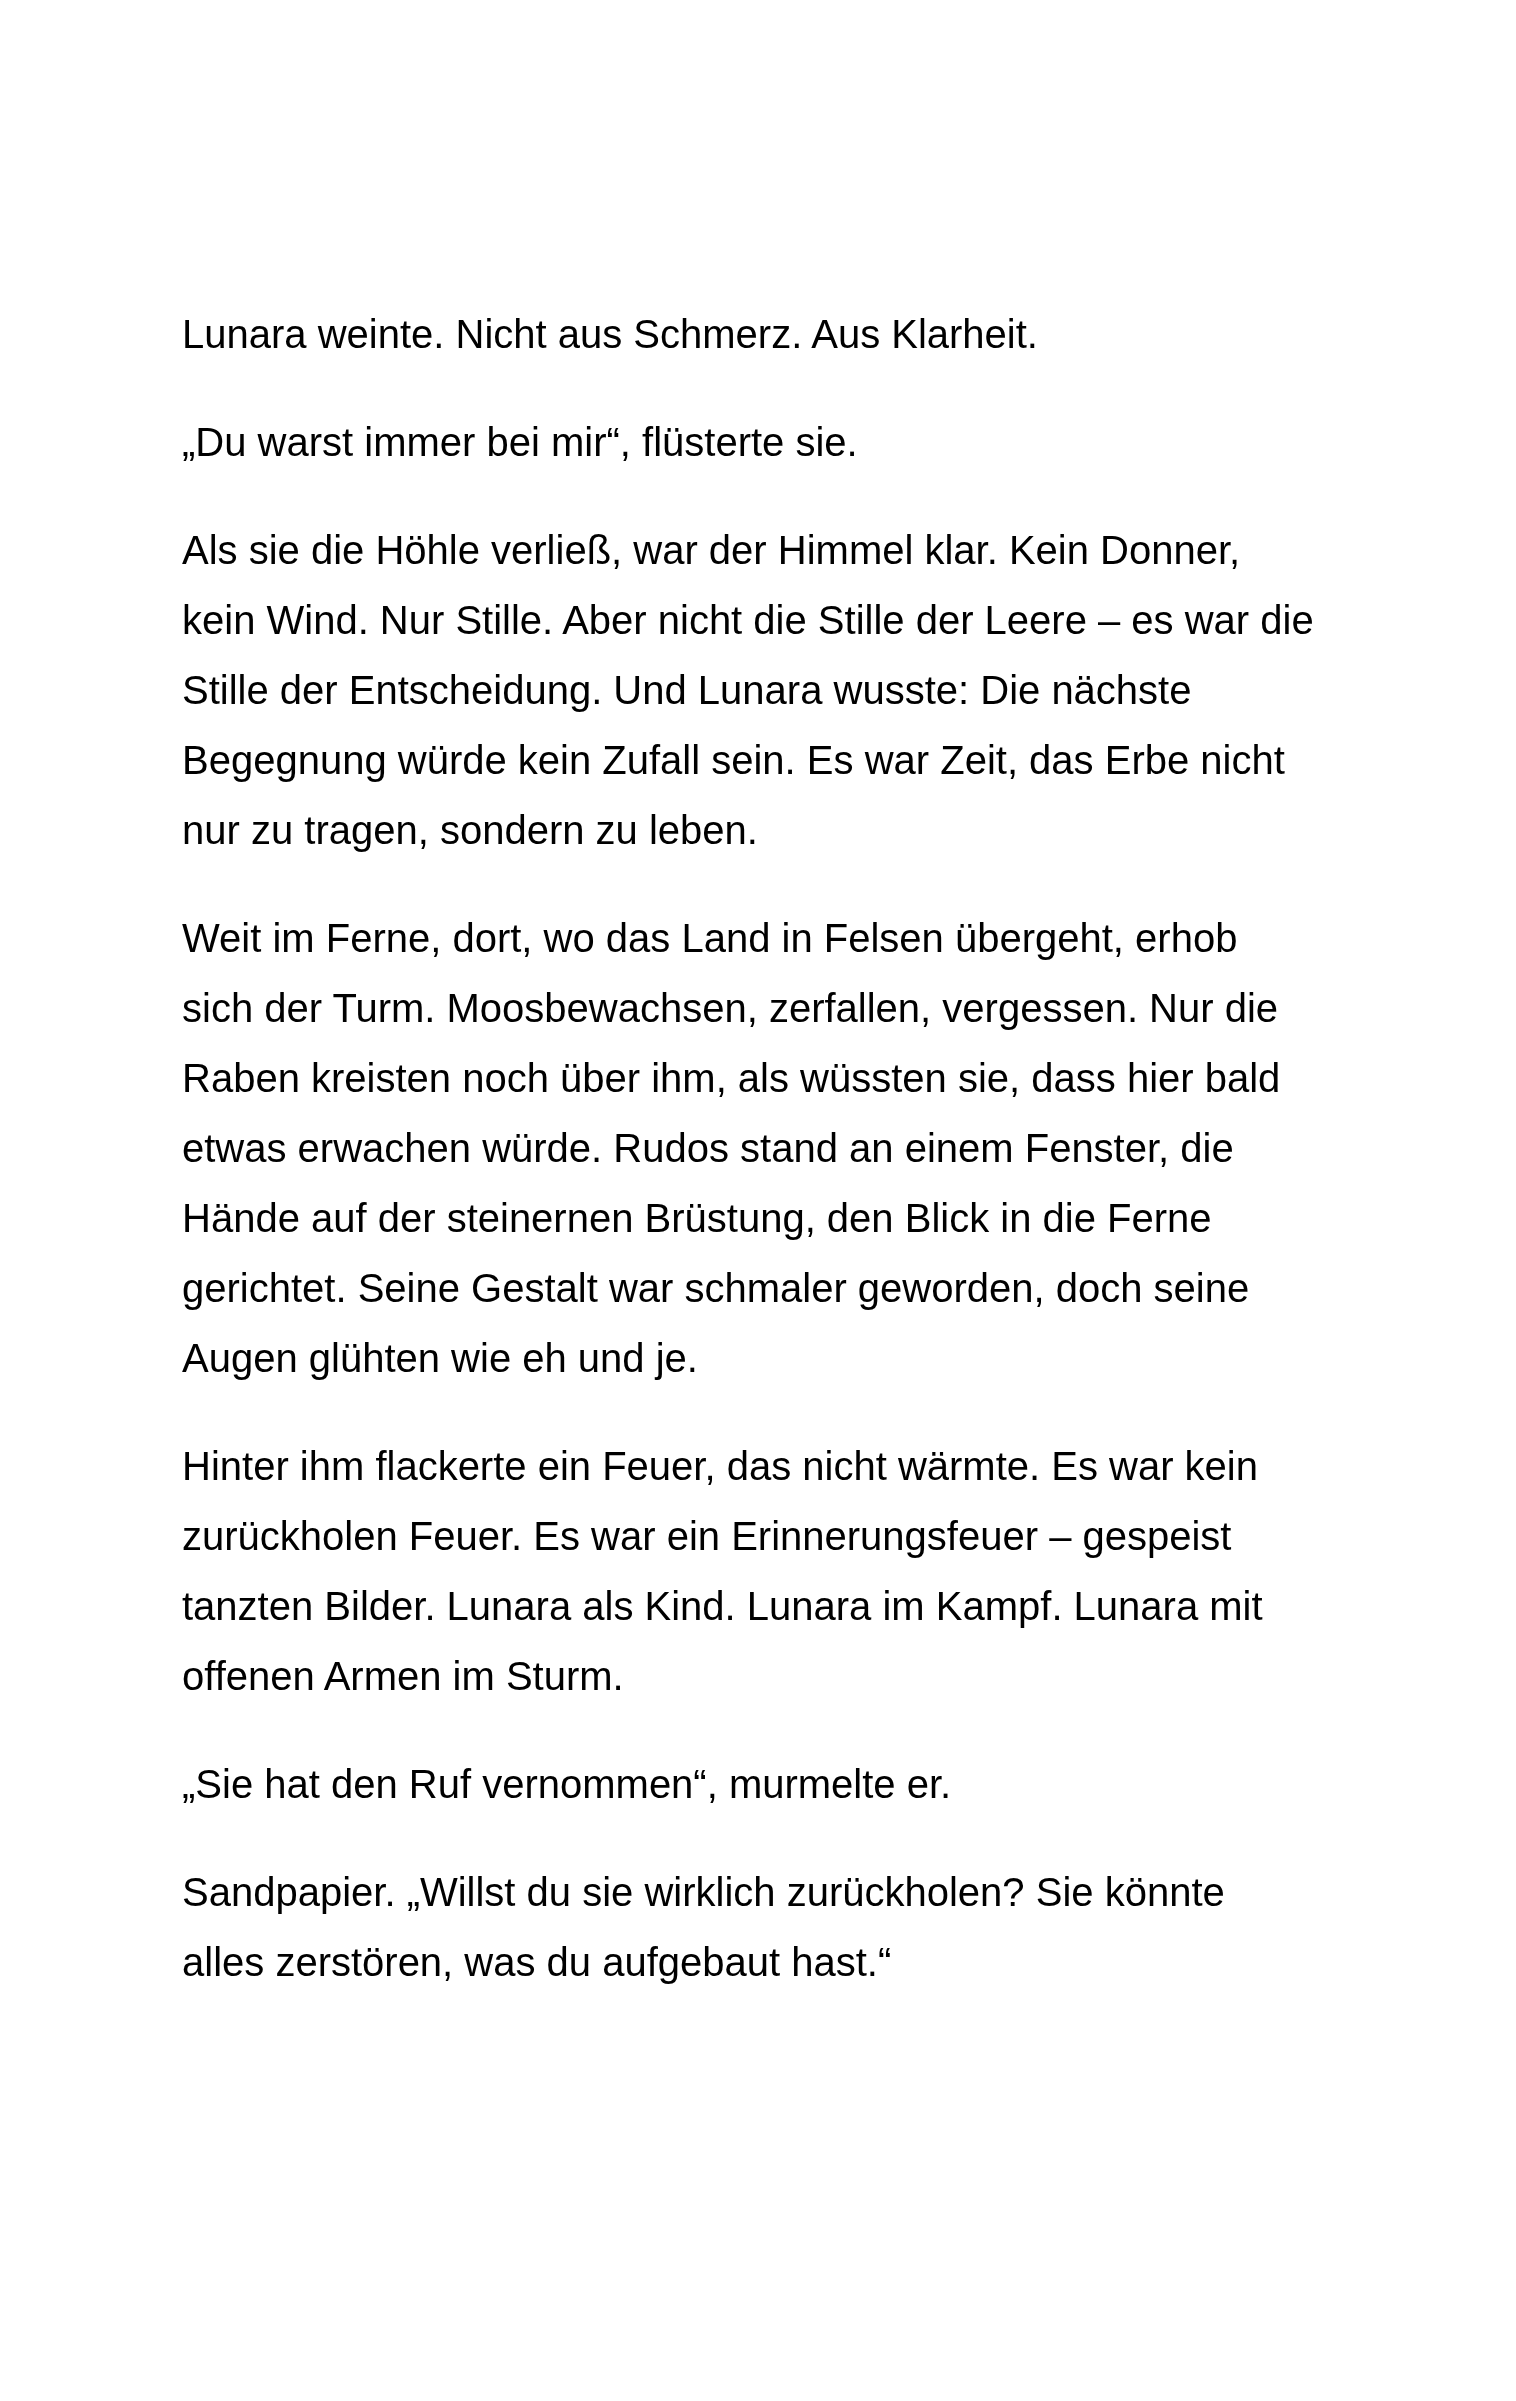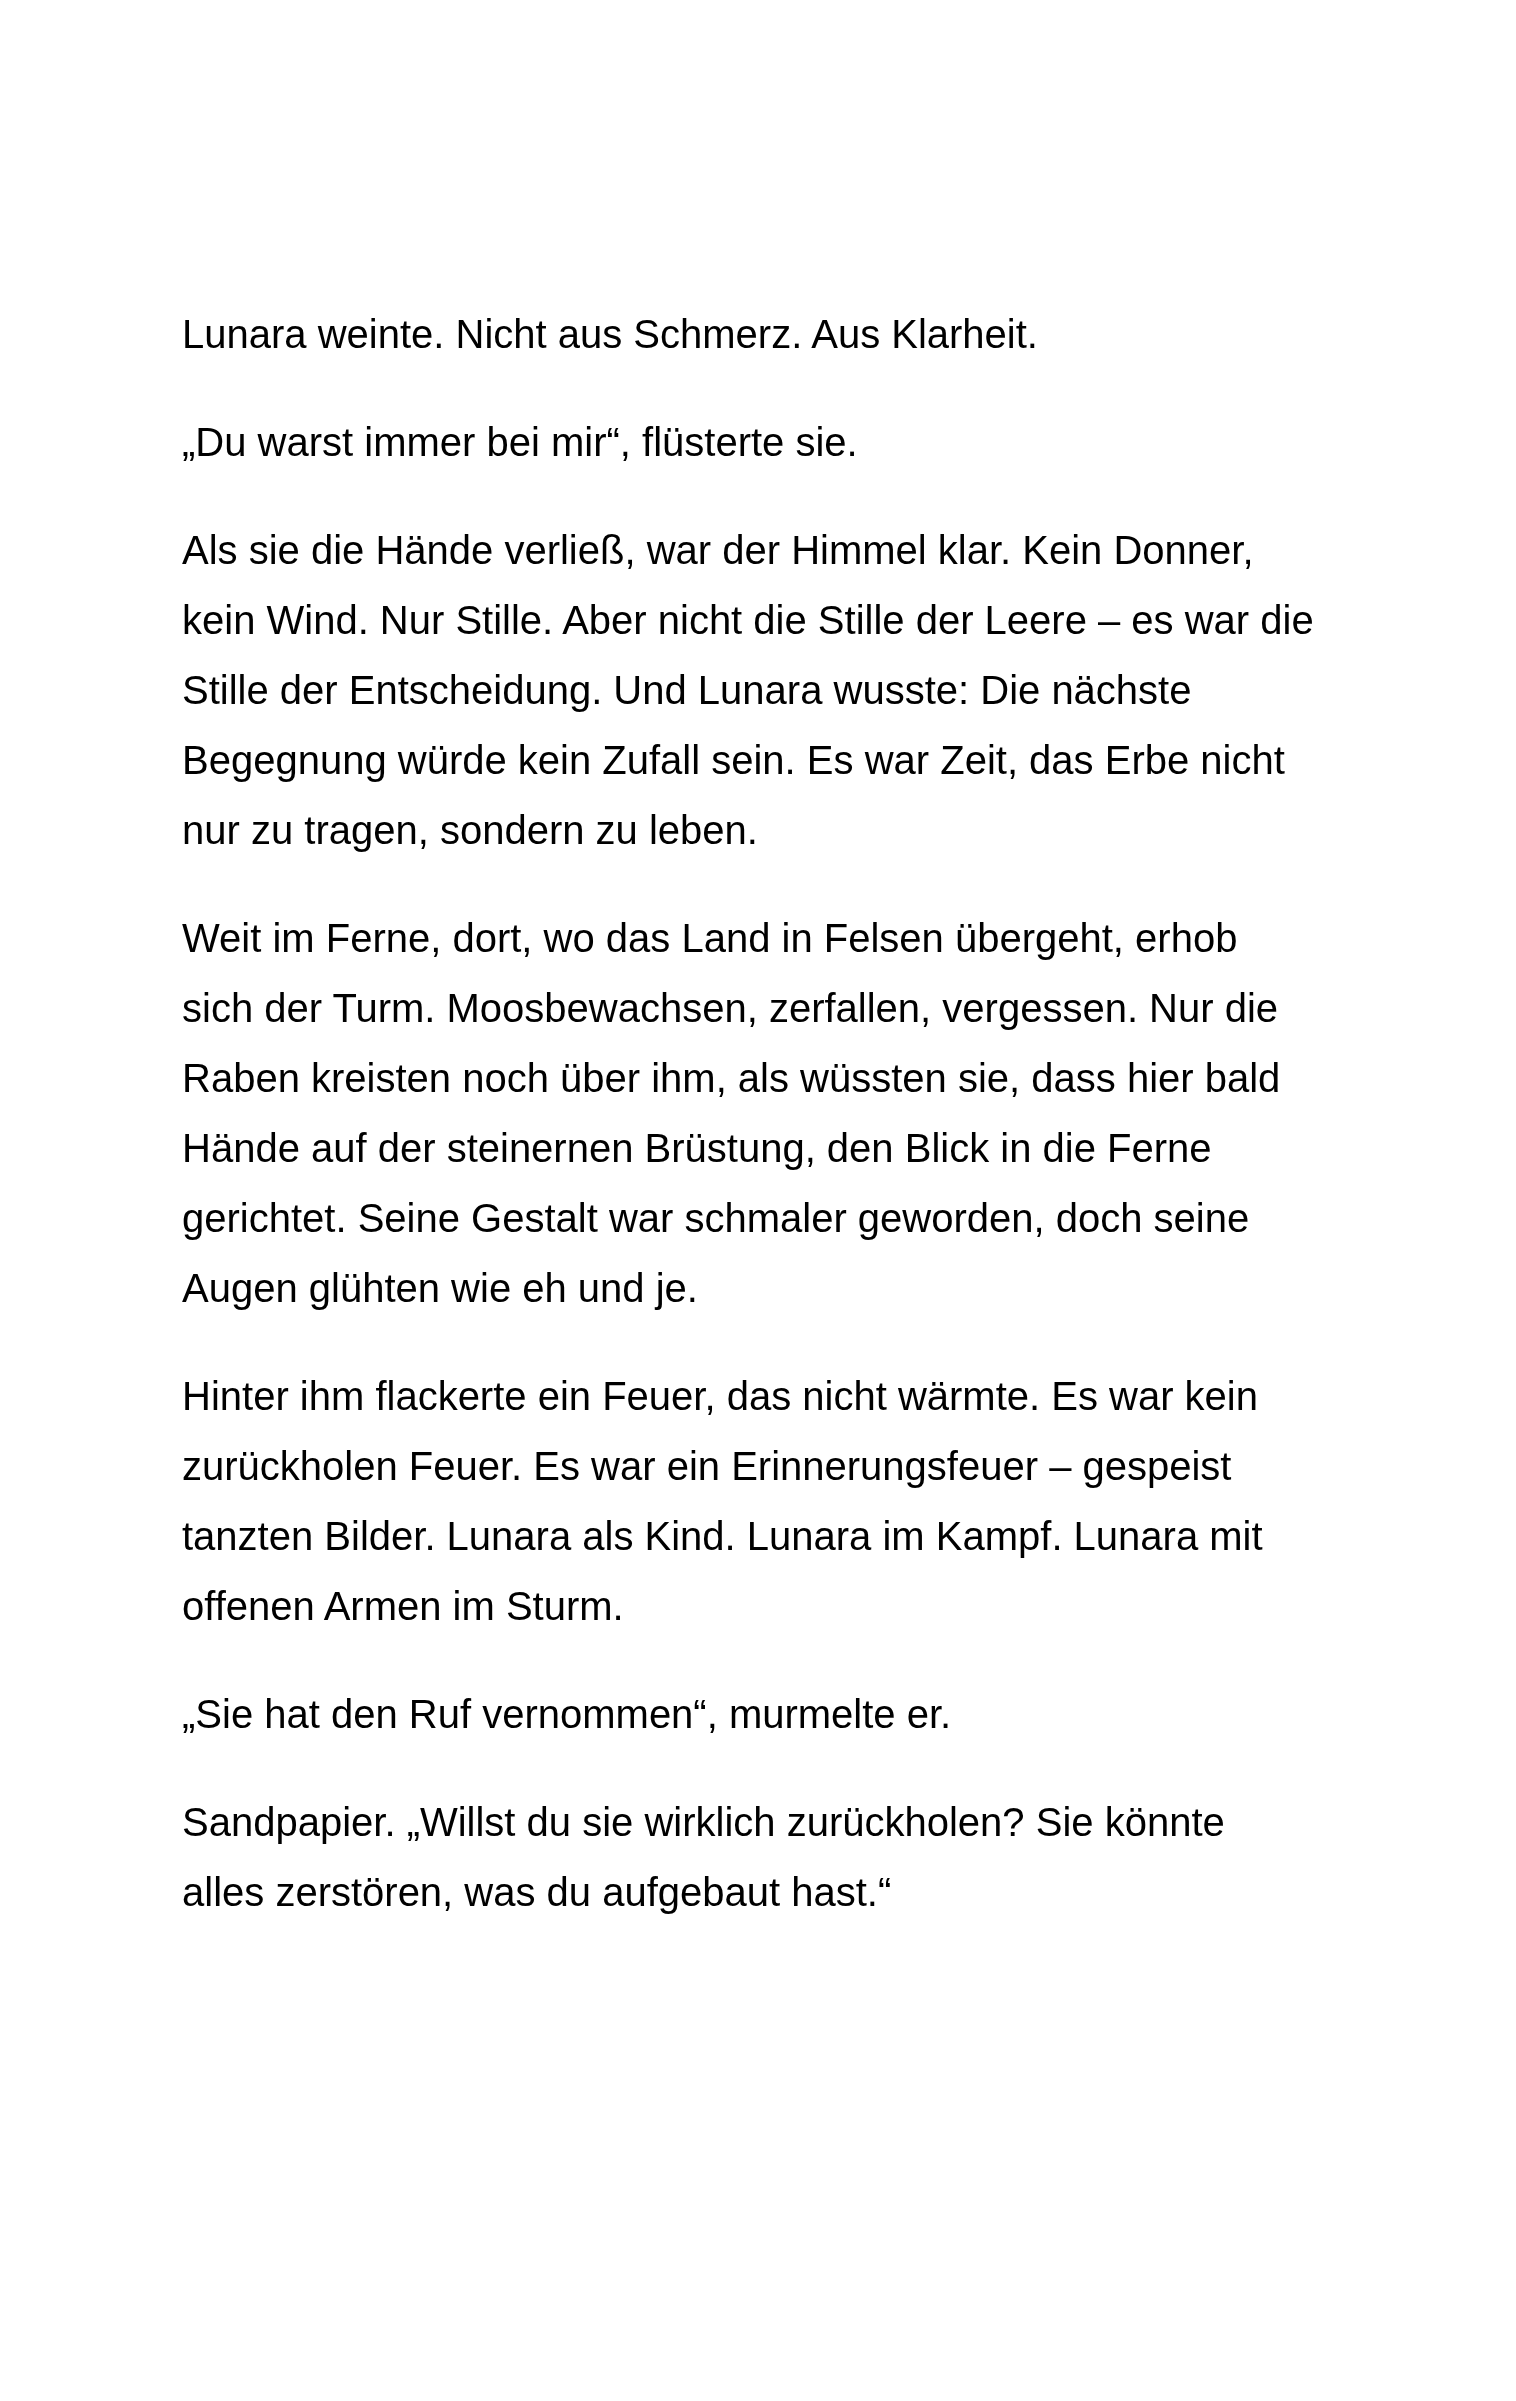--- a/index.html
+++ b/index.html
@@ -40,30 +40,31 @@
 
 <div class="page" style="background: rgb(255, 255, 255); color: rgb(0, 0, 0);">
   <div class="text-block" id="paragraphs">
       <p class="para">
         <span class="line">Lunara weinte. Nicht aus Schmerz. Aus Klarheit.</span>
       </p>
       <p class="para">
         <span class="line">„Du warst immer bei mir“, flüsterte sie.</span>
       </p>
       <p class="para">
-        <span class="line">Als sie die Hände verließ, war der Himmel klar. Kein Donner,</span>
+        <span class="line">Als sie die Höhle verließ, war der Himmel klar. Kein Donner,</span>
         <span class="line">kein Wind. Nur Stille. Aber nicht die Stille der Leere – es war die</span>
         <span class="line">Stille der Entscheidung. Und Lunara wusste: Die nächste</span>
         <span class="line">Begegnung würde kein Zufall sein. Es war Zeit, das Erbe nicht</span>
         <span class="line">nur zu tragen, sondern zu leben.</span>
       </p>
       <p class="para">
         <span class="line">Weit im Ferne, dort, wo das Land in Felsen übergeht, erhob</span>
         <span class="line">sich der Turm. Moosbewachsen, zerfallen, vergessen. Nur die</span>
         <span class="line">Raben kreisten noch über ihm, als wüssten sie, dass hier bald</span>
+        <span class="line">etwas erwachen würde. Rudos stand an einem Fenster, die</span>
         <span class="line">Hände auf der steinernen Brüstung, den Blick in die Ferne</span>
         <span class="line">gerichtet. Seine Gestalt war schmaler geworden, doch seine</span>
         <span class="line">Augen glühten wie eh und je.</span>
       </p>
       <p class="para">
         <span class="line">Hinter ihm flackerte ein Feuer, das nicht wärmte. Es war kein</span>
         <span class="line">zurückholen Feuer. Es war ein Erinnerungsfeuer – gespeist</span>
         <span class="line">tanzten Bilder. Lunara als Kind. Lunara im Kampf. Lunara mit</span>
         <span class="line">offenen Armen im Sturm.</span>
       </p>

